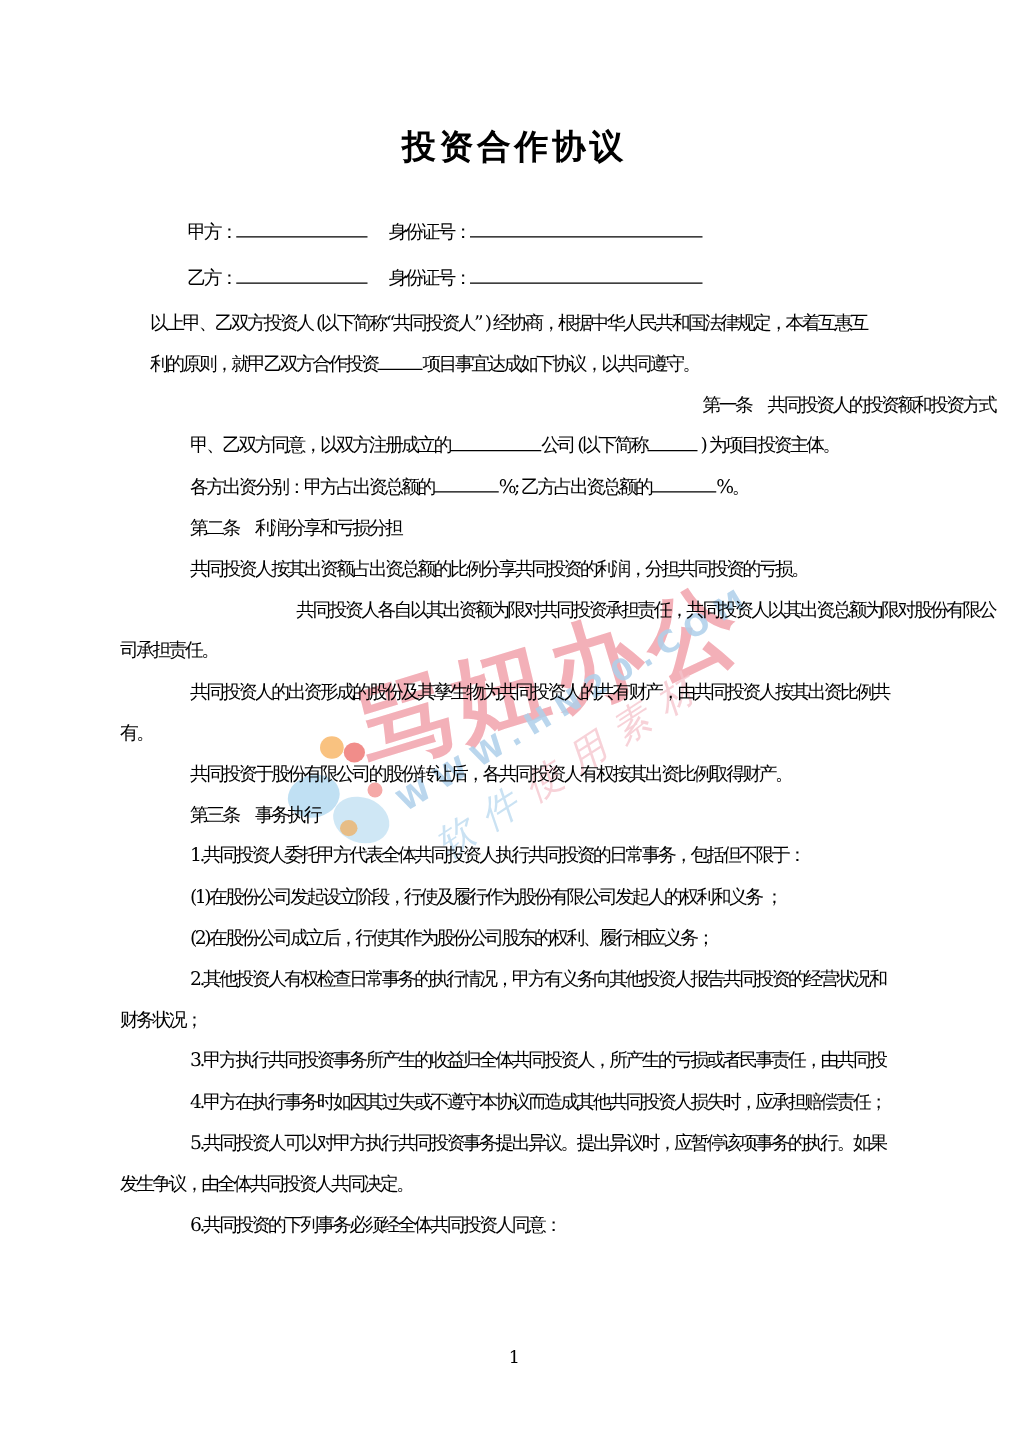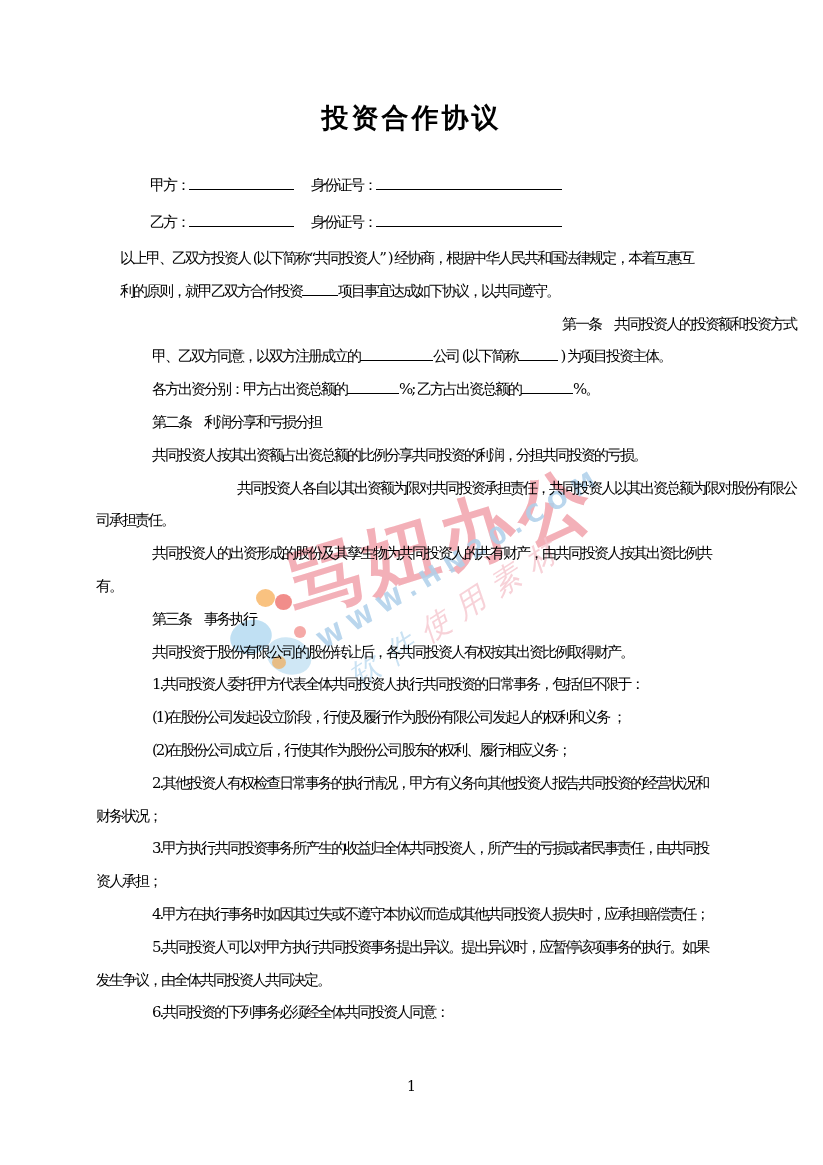--- a/index.html
+++ b/index.html
@@ -108,29 +108,28 @@
         <div class="line" style="padding-left: 24px;"><span>利的原则，就甲乙双方合作投资</span><span class="blank" style="width: 36px;"></span><span>项目事宜达成如下协议，以共同遵守。</span></div>
         <div class="line" style="padding-left: 56px; text-align: right;"><span>第一条　共同投资人的投资额和投资方式</span></div>
         <div class="line" style="padding-left: 56px;"><span>甲、乙双方同意，以双方注册成立的</span><span class="blank" style="width: 73px;"></span><span>公司 (以下简称</span><span class="blank" style="width: 40px;"></span><span> ) 为项目投资主体。</span></div>
         <div class="line" style="padding-left: 56px;"><span>各方出资分别：甲方占出资总额的</span><span class="blank" style="width: 52px;"></span><span>%; 乙方占出资总额的</span><span class="blank" style="width: 52px;"></span><span>%。</span></div>
         <div class="line" style="padding-left: 56px;"><span>第二条　利润分享和亏损分担</span></div>
         <div class="line" style="padding-left: 56px;"><span>共同投资人按其出资额占出资总额的比例分享共同投资的利润，分担共同投资的亏损。</span></div>
         <div class="line" style="padding-left: 56px; text-align: right;"><span>共同投资人各自以其出资额为限对共同投资承担责任，共同投资人以其出资总额为限对股份有限公</span></div>
         <div class="line" style="padding-left: 0px;"><span>司承担责任。</span></div>
         <div class="line" style="padding-left: 56px;"><span>共同投资人的出资形成的股份及其孳生物为共同投资人的共有财产，由共同投资人按其出资比例共</span></div>
         <div class="line" style="padding-left: 0px;"><span>有。</span></div>
+        <div class="line" style="padding-left: 56px;"><span>共同投资于股份有限公司的股份转让后，各共同投资人有权按其出资比例取得财产。</span></div>
         <div class="line" style="padding-left: 56px;"><span>第三条　事务执行</span></div>
-        <div class="line" style="padding-left: 56px;"><span>共同投资于股份有限公司的股份转让后，各共同投资人有权按其出资比例取得财产。</span></div>
         <div class="line" style="padding-left: 56px;"><span>1.共同投资人委托甲方代表全体共同投资人执行共同投资的日常事务，包括但不限于：</span></div>
         <div class="line" style="padding-left: 56px;"><span>(1)在股份公司发起设立阶段，行使及履行作为股份有限公司发起人的权利和义务 ；</span></div>
         <div class="line" style="padding-left: 56px;"><span>(2)在股份公司成立后，行使其作为股份公司股东的权利、履行相应义务；</span></div>
         <div class="line" style="padding-left: 56px;"><span>2.其他投资人有权检查日常事务的执行情况，甲方有义务向其他投资人报告共同投资的经营状况和</span></div>
         <div class="line" style="padding-left: 0px;"><span>财务状况；</span></div>
         <div class="line" style="padding-left: 56px;"><span>3.甲方执行共同投资事务所产生的收益归全体共同投资人，所产生的亏损或者民事责任，由共同投</span></div>
-        <div class="line" style="padding-left: 0px;"><span>资人承担；</span></div>
         <div class="line" style="padding-left: 56px;"><span>4.甲方在执行事务时如因其过失或不遵守本协议而造成其他共同投资人损失时，应承担赔偿责任；</span></div>
         <div class="line" style="padding-left: 56px;"><span>5.共同投资人可以对甲方执行共同投资事务提出异议。提出异议时，应暂停该项事务的执行。如果</span></div>
         <div class="line" style="padding-left: 0px;"><span>发生争议，由全体共同投资人共同决定。</span></div>
         <div class="line" style="padding-left: 56px;"><span>6.共同投资的下列事务必须经全体共同投资人同意：</span></div>
       </div>
 
     <div class="page-number">1</div>
 
   </div>
 </div>

